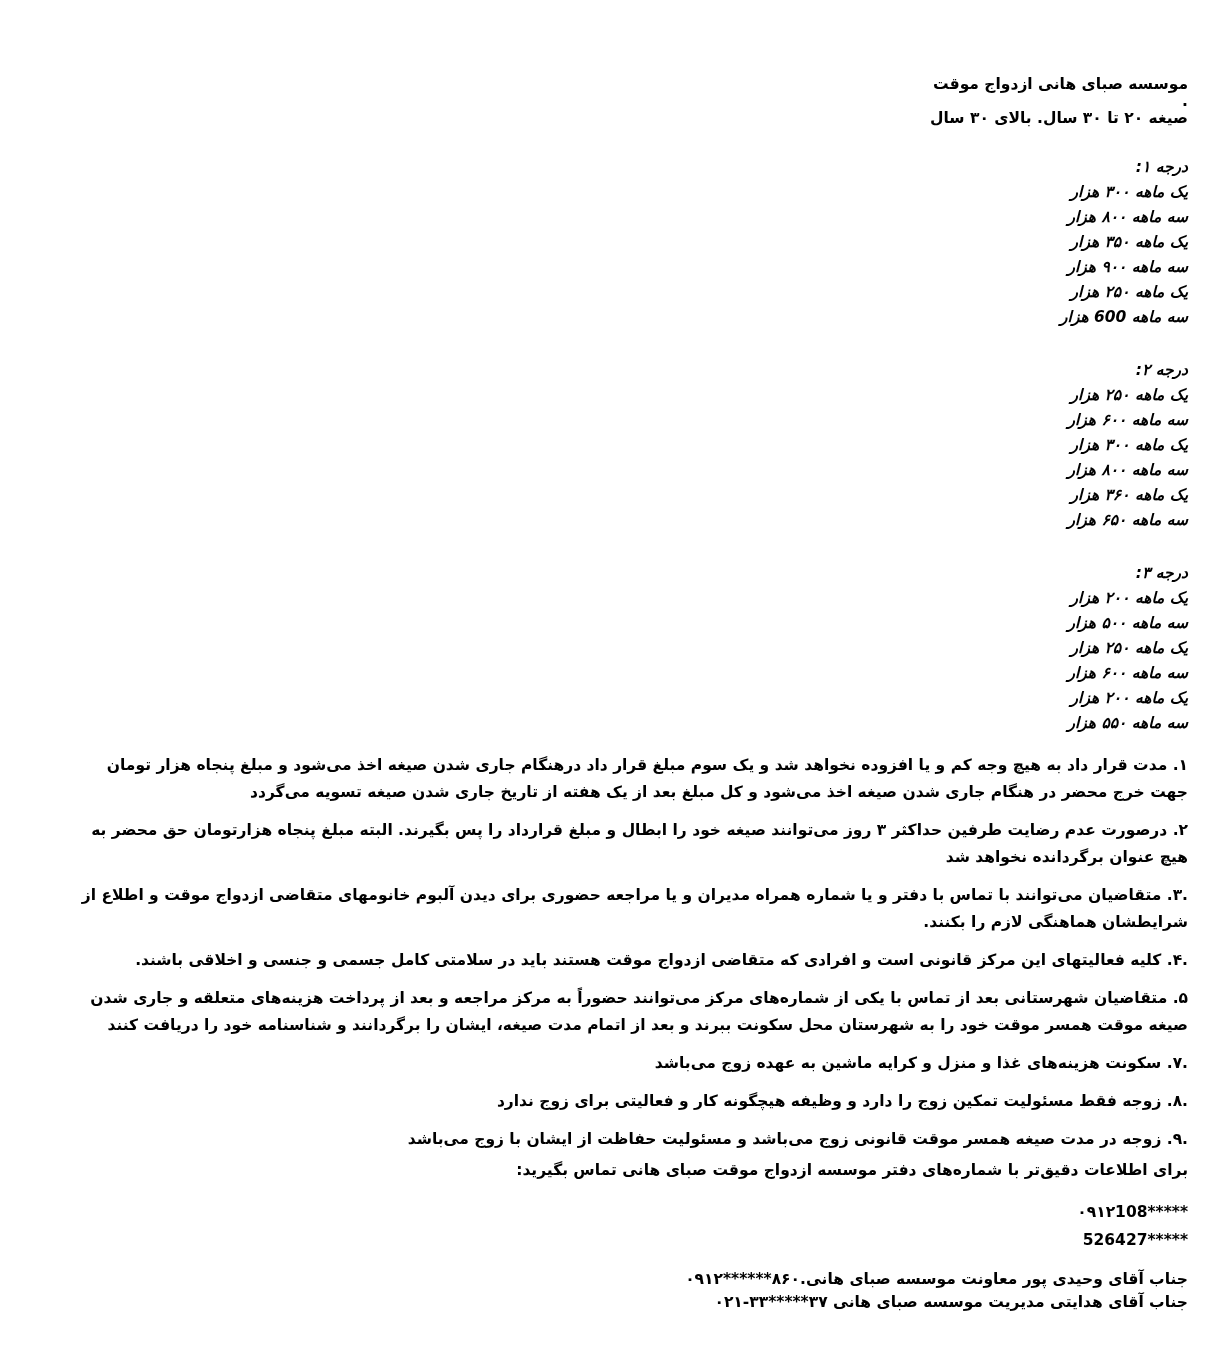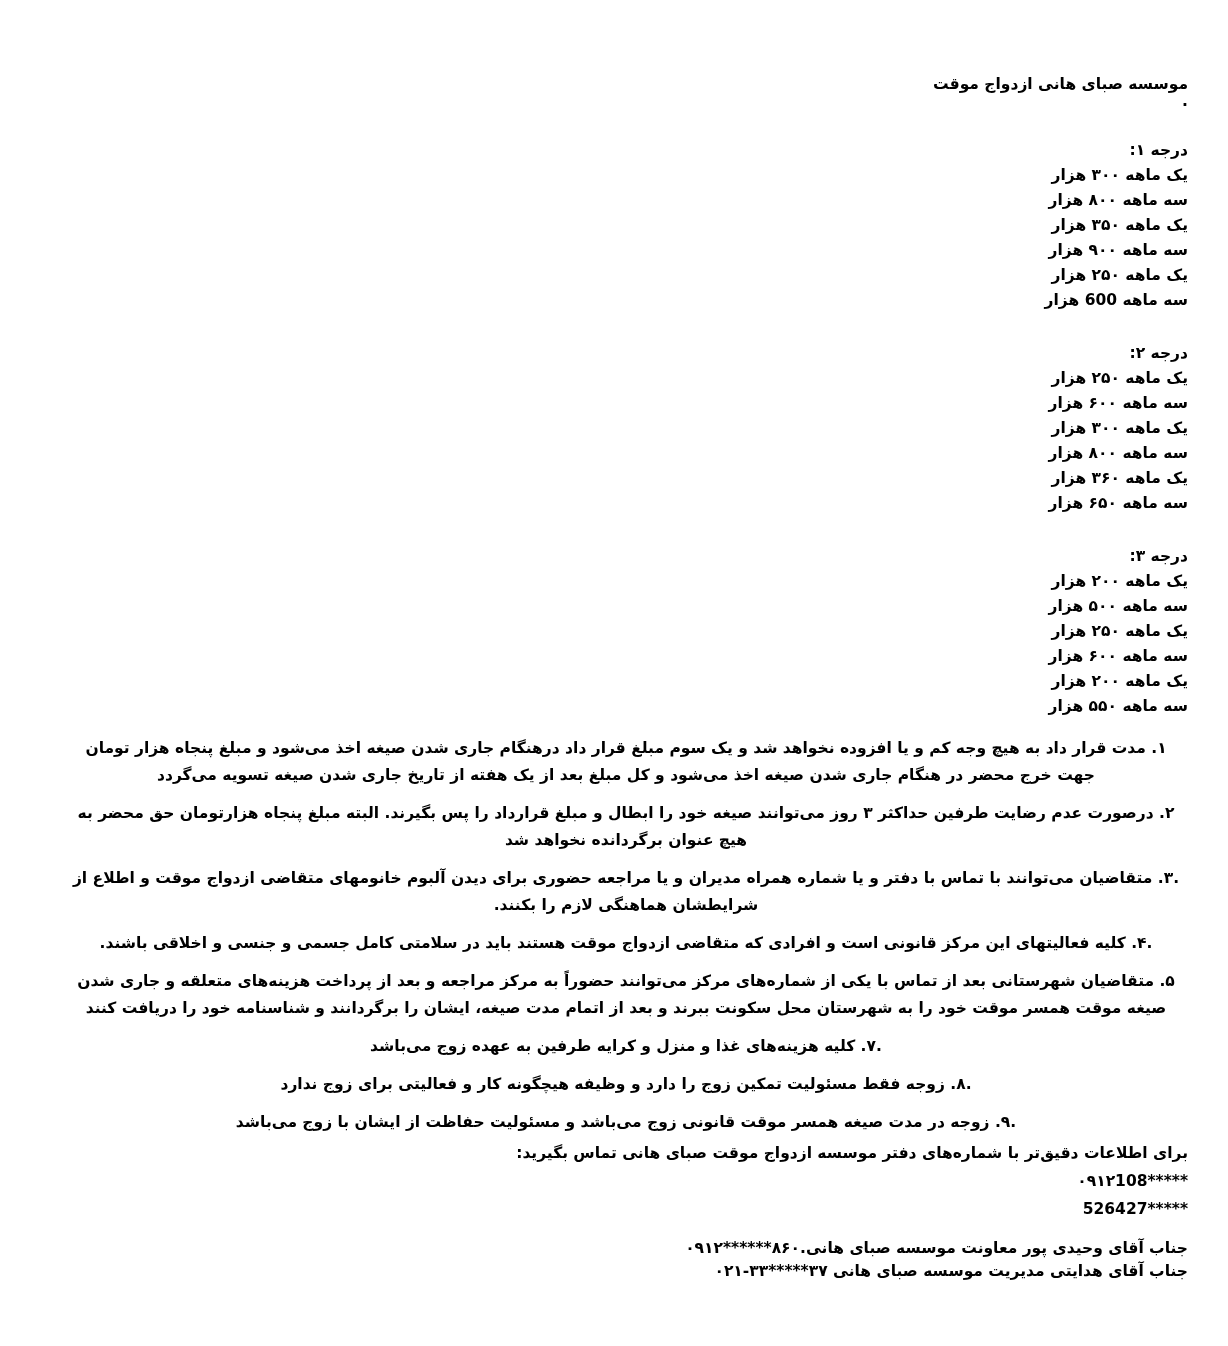--- a/index.html
+++ b/index.html
@@ -17,38 +17,39 @@
     text-align: right;
     color: #000000;
     font-family: "DejaVu Sans", sans-serif;
     font-weight: bold;
     font-size: 15.5px;
     padding: 76px 40px 0 64px;
     box-sizing: border-box;
   }
   .header div { line-height: 17px; }
   .tier { margin-top: 28px; }
-  .tier div { line-height: 25px; }
-  .terms { margin-top: 16px; text-align: center; }
+  .tier div { line-height: 25px; font-style: italic; }
+  .terms { margin-top: 16px; }
   .term { line-height: 27px; margin: 11px 0 0 0; }
   .contact-intro { line-height: 27px; margin-top: 4px; }
-  .phones { }
+  .phones { margin-top: 14px; }
   .phone { line-height: 28px; }
   .ltr-num { direction: ltr; unicode-bidi: isolate; }
   .contact-block { margin-top: 14px; }
   .contact-block div { line-height: 23px; }
 </style>
 </head>
 <body>
 
 <div class="doc" dir="rtl" lang="fa">
 
   <div class="header">
     <div>موسسه صبای هانی ازدواج موقت</div>
     <div>.</div>
+    <div>صیغه ۲۰ تا ۳۰ سال. بالای ۳۰ سال</div>
   </div>
 
   <div class="tier">
     <div>درجه ۱:</div>
     <div>یک ماهه ۳۰۰ هزار</div>
     <div>سه ماهه ۸۰۰ هزار</div>
     <div>یک ماهه ۳۵۰ هزار</div>
     <div>سه ماهه ۹۰۰ هزار</div>
     <div>یک ماهه ۲۵۰ هزار</div>
     <div>سه ماهه 600 هزار</div>
@@ -73,21 +74,21 @@
     <div>یک ماهه ۲۰۰ هزار</div>
     <div>سه ماهه ۵۵۰ هزار</div>
   </div>
 
   <div class="terms">
     <p class="term">۱. مدت قرار داد به هیچ وجه کم و یا افزوده نخواهد شد و یک سوم مبلغ قرار داد درهنگام جاری شدن صیغه اخذ می‌شود و مبلغ پنجاه هزار تومان جهت خرج محضر در هنگام جاری شدن صیغه اخذ می‌شود و کل مبلغ بعد از یک هفته از تاریخ جاری شدن صیغه تسویه می‌گردد</p>
     <p class="term">۲. درصورت عدم رضایت طرفین حداکثر ۳ روز می‌توانند صیغه خود را ابطال و مبلغ قرارداد را پس بگیرند. البته مبلغ پنجاه هزارتومان حق محضر به هیچ عنوان برگردانده نخواهد شد</p>
     <p class="term">.۳. متقاضیان می‌توانند با تماس با دفتر و یا شماره همراه مدیران و یا مراجعه حضوری برای دیدن آلبوم خانومهای متقاضی ازدواج موقت و اطلاع از شرایطشان هماهنگی لازم را بکنند.</p>
     <p class="term">.۴. کلیه فعالیتهای این مرکز قانونی است و افرادی که متقاضی ازدواج موقت هستند باید در سلامتی کامل جسمی و جنسی و اخلاقی باشند.</p>
     <p class="term">۵. متقاضیان شهرستانی بعد از تماس با یکی از شماره‌های مرکز می‌توانند حضوراً به مرکز مراجعه و بعد از پرداخت هزینه‌های متعلقه و جاری شدن صیغه موقت همسر موقت خود را به شهرستان محل سکونت ببرند و بعد از اتمام مدت صیغه، ایشان را برگردانند و شناسنامه خود را دریافت کنند</p>
-    <p class="term">.۷. کلیه هزینه‌های غذا و منزل و کرایه طرفین به عهده زوج می‌باشد</p>
+    <p class="term">.۷. سکونت هزینه‌های غذا و منزل و کرایه ماشین به عهده زوج می‌باشد</p>
     <p class="term">.۸. زوجه فقط مسئولیت تمکین زوج را دارد و وظیفه هیچگونه کار و فعالیتی برای زوج ندارد</p>
     <p class="term">.۹. زوجه در مدت صیغه همسر موقت قانونی زوج می‌باشد و مسئولیت حفاظت از ایشان با زوج می‌باشد</p>
   </div>
 
   <div class="contact-intro">برای اطلاعات دقیق‌تر با شماره‌های دفتر موسسه ازدواج موقت صبای هانی تماس بگیرید:</div>
 
   <div class="phones">
     <div class="phone"><span class="ltr-num">۰۹۱۲108*****</span></div>
     <div class="phone"><span class="ltr-num">526427*****</span></div>
   </div>

